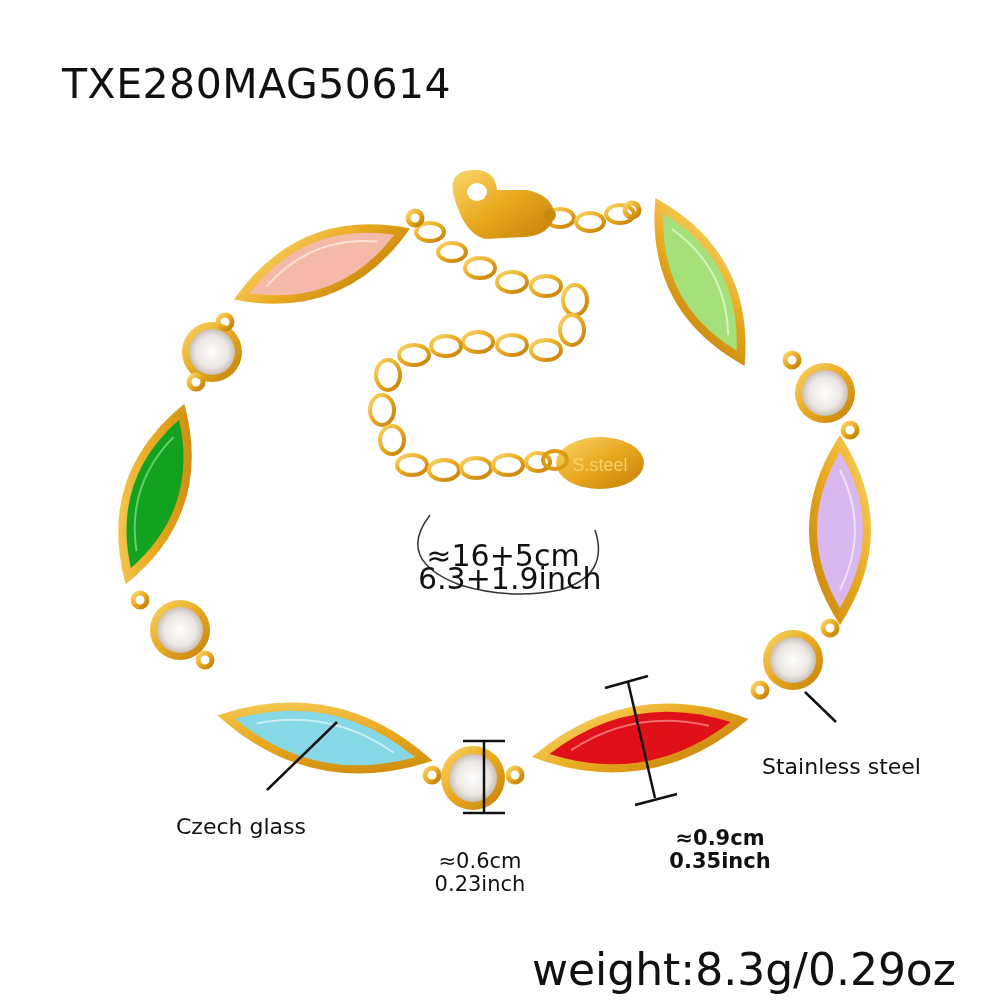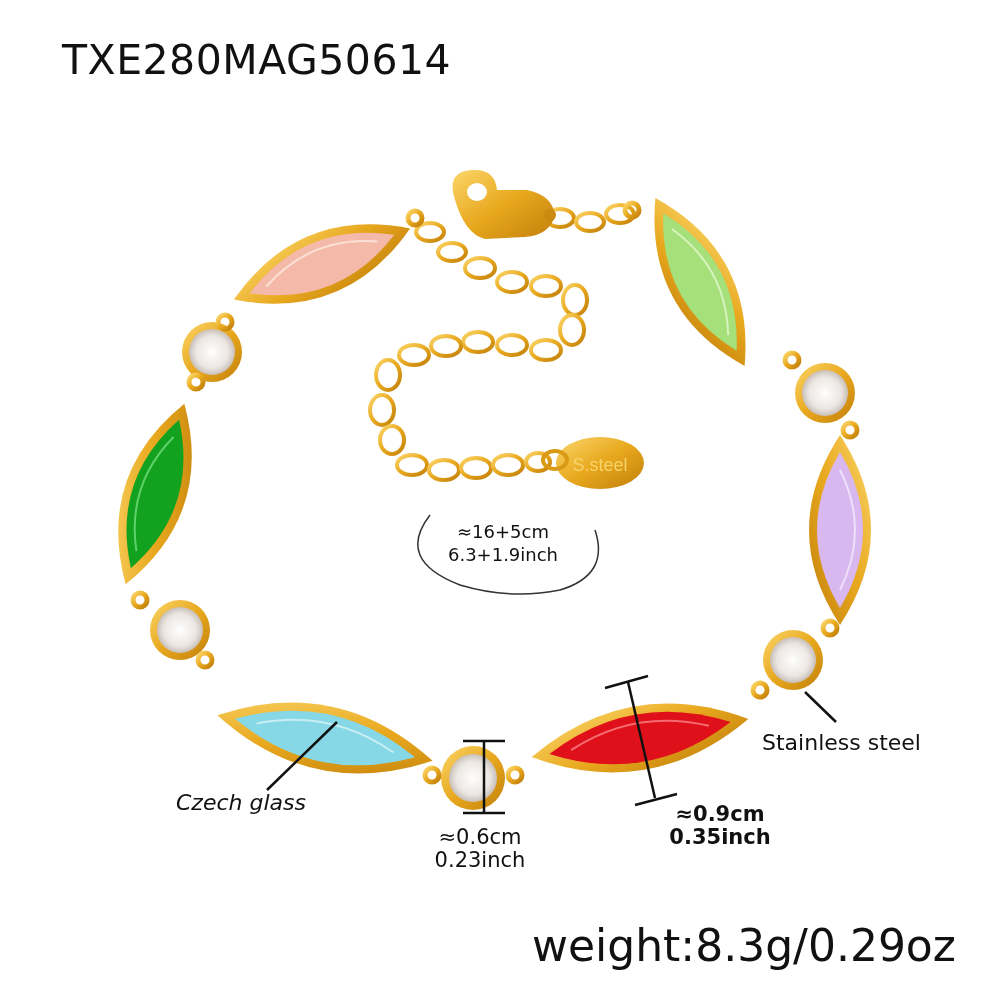--- a/index.html
+++ b/index.html
@@ -1,17 +1,17 @@
 <!DOCTYPE html>
 <html><head>
 <meta charset="utf-8">
 <style>
   html, body { margin: 0; padding: 0; background: #ffffff; }
   body { width: 1000px; height: 1000px; position: relative; overflow: hidden; font-family: "DejaVu Sans", sans-serif; color: #111; }
-  .abs { position: absolute; }
+  .abs { position: absolute; margin-top: 24px; }
   .sku { left: 62px; top: 36px; font-size: 41px; font-weight: 500; letter-spacing: 0.5px; }
   .lbl { font-size: 22px; }
   .dim { font-size: 21px; line-height: 23px; text-align: center; }
   .weight { left: 532px; top: 920px; font-size: 44px; }
   svg.main { position: absolute; left: 0; top: 0; }
 </style>
 </head>
 <body>
 
 <svg class="main" width="1000" height="1000" viewBox="0 0 1000 1000">
@@ -135,26 +135,26 @@
     <line x1="628" y1="682" x2="655" y2="798"></line>
     <line x1="605" y1="688" x2="648" y2="676"></line>
     <line x1="635" y1="805" x2="677" y2="794"></line>
     <line x1="337" y1="722" x2="267" y2="790"></line>
     <line x1="805" y1="692" x2="836" y2="722"></line>
   </g>
 </svg>
 
 <div class="abs sku">TXE280MAG50614</div>
 
-<div class="abs dim" style="left:418px; top:520px; width:170px; font-size:18px;">
+<div class="abs dim" style="left:418px; top:520px; width:170px; font-size:30px;">
   <div>≈16+5cm</div>
   <div>6.3+1.9inch</div>
 </div>
 
-<div class="abs lbl" style="left:176px; top:790px;font-style:italic;">Czech glass</div>
+<div class="abs lbl" style="left:176px; top:790px;">Czech glass</div>
 <div class="abs lbl" style="left:762px; top:730px;">Stainless steel</div>
 
 <div class="abs dim" style="left:415px; top:826px; width:130px;">
   <div>≈0.6cm</div>
   <div>0.23inch</div>
 </div>
 
 <div class="abs dim" style="left:655px; top:803px; width:130px;font-weight:bold;">
   <div>≈0.9cm</div>
   <div>0.35inch</div>

